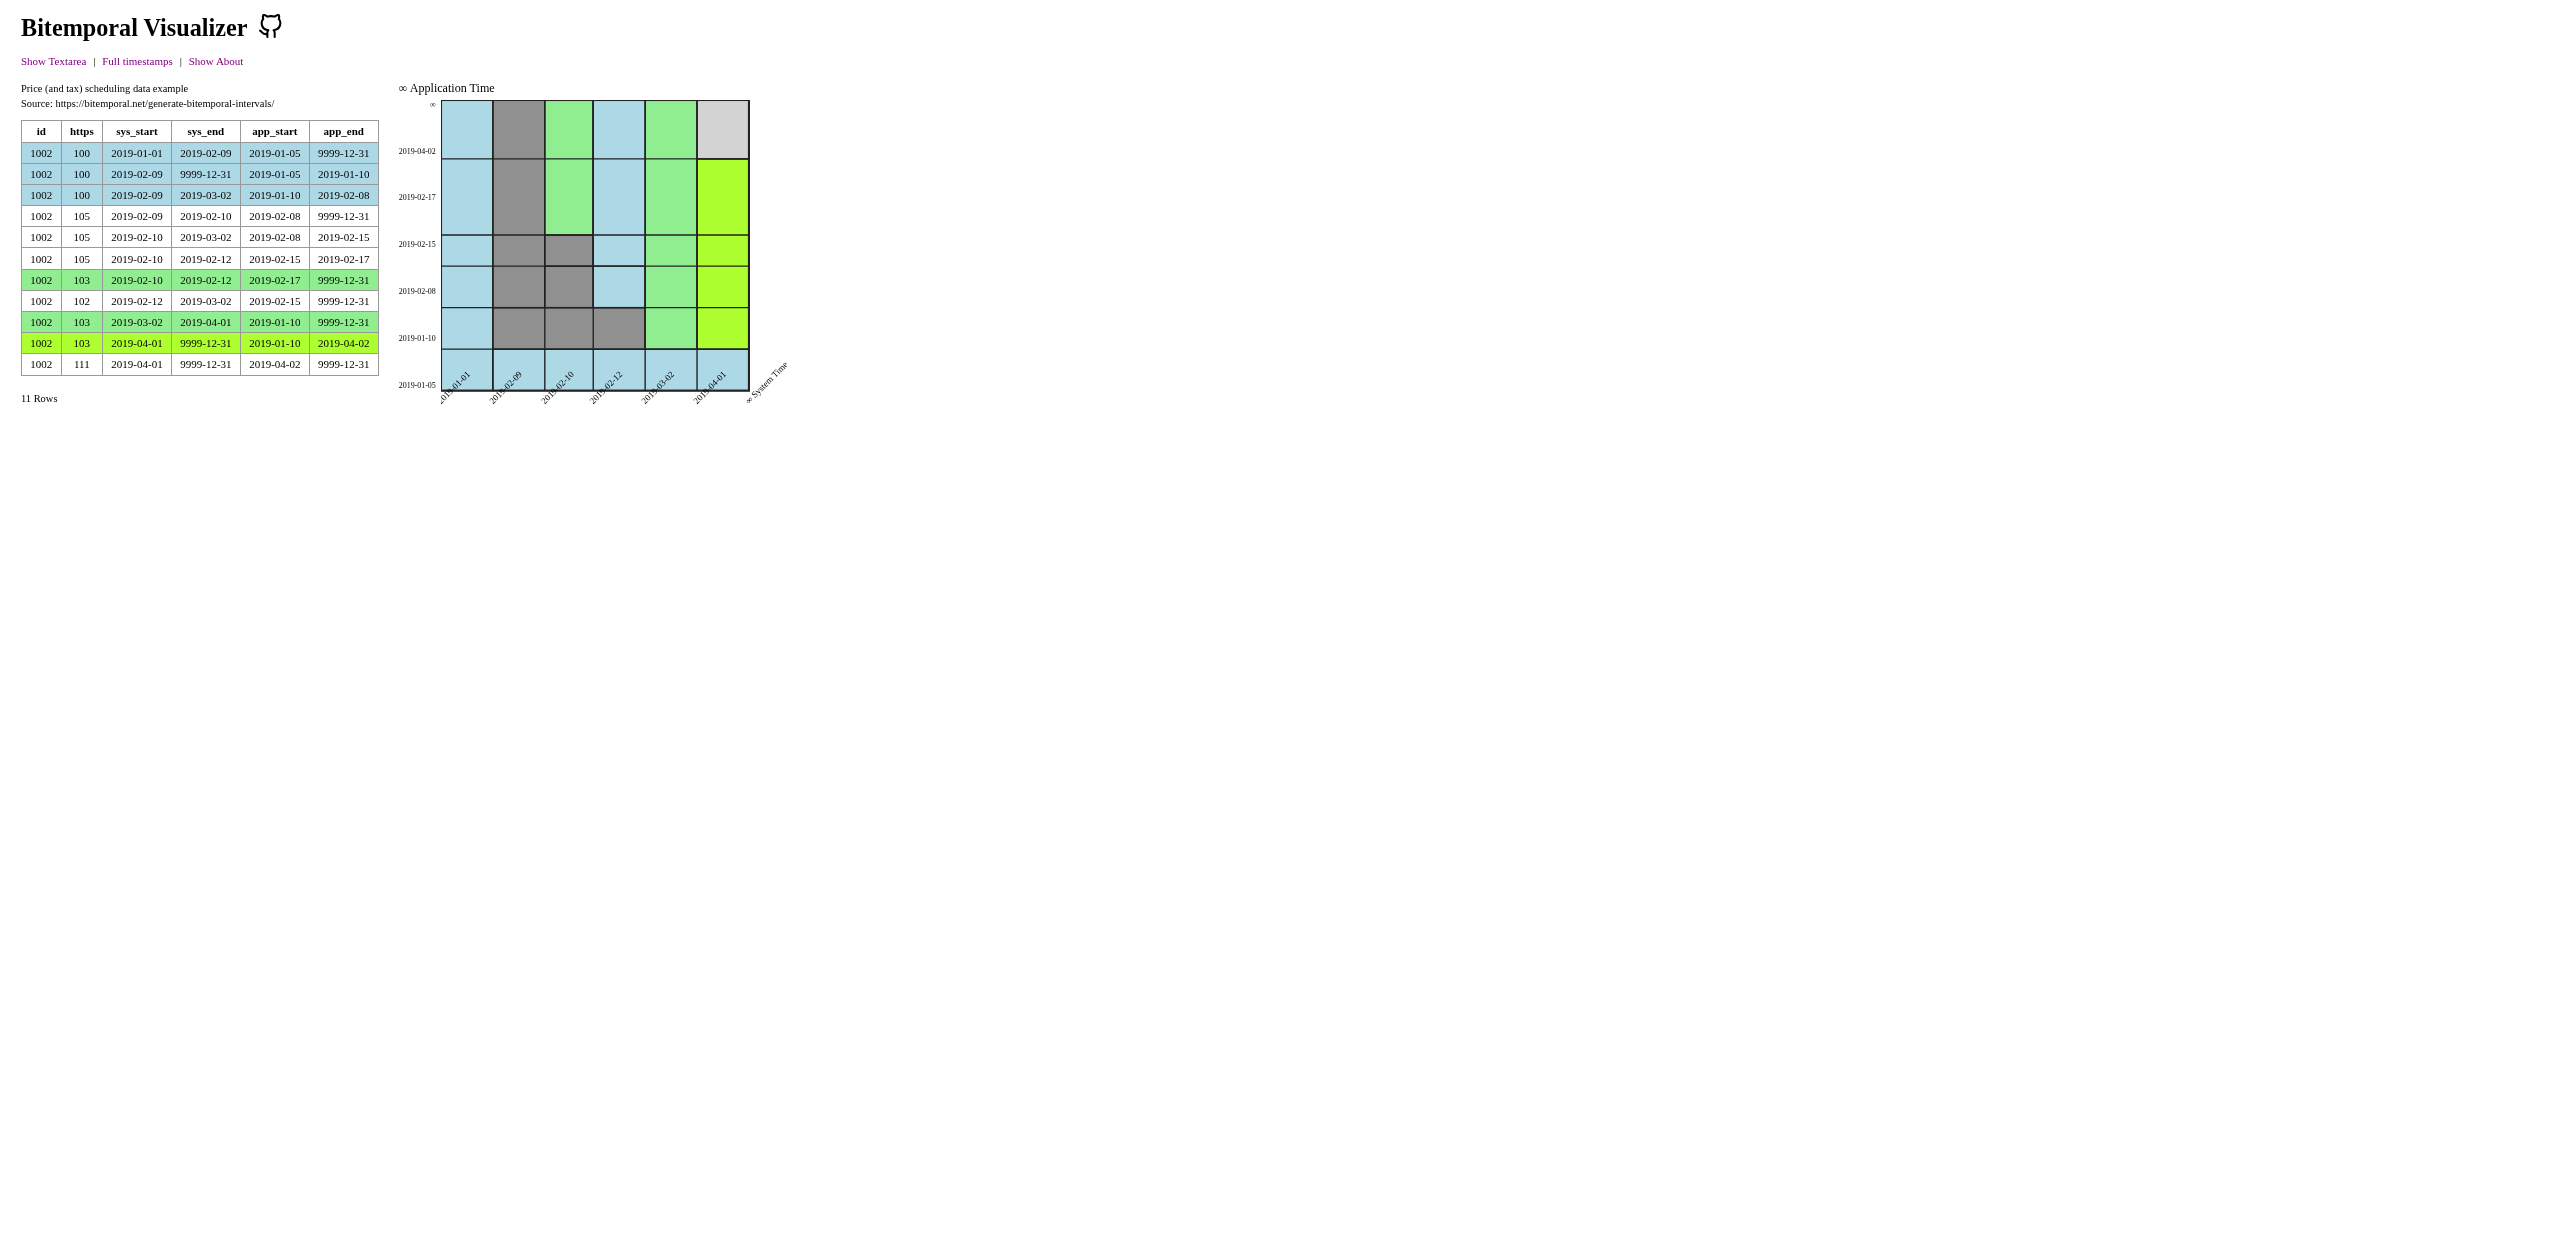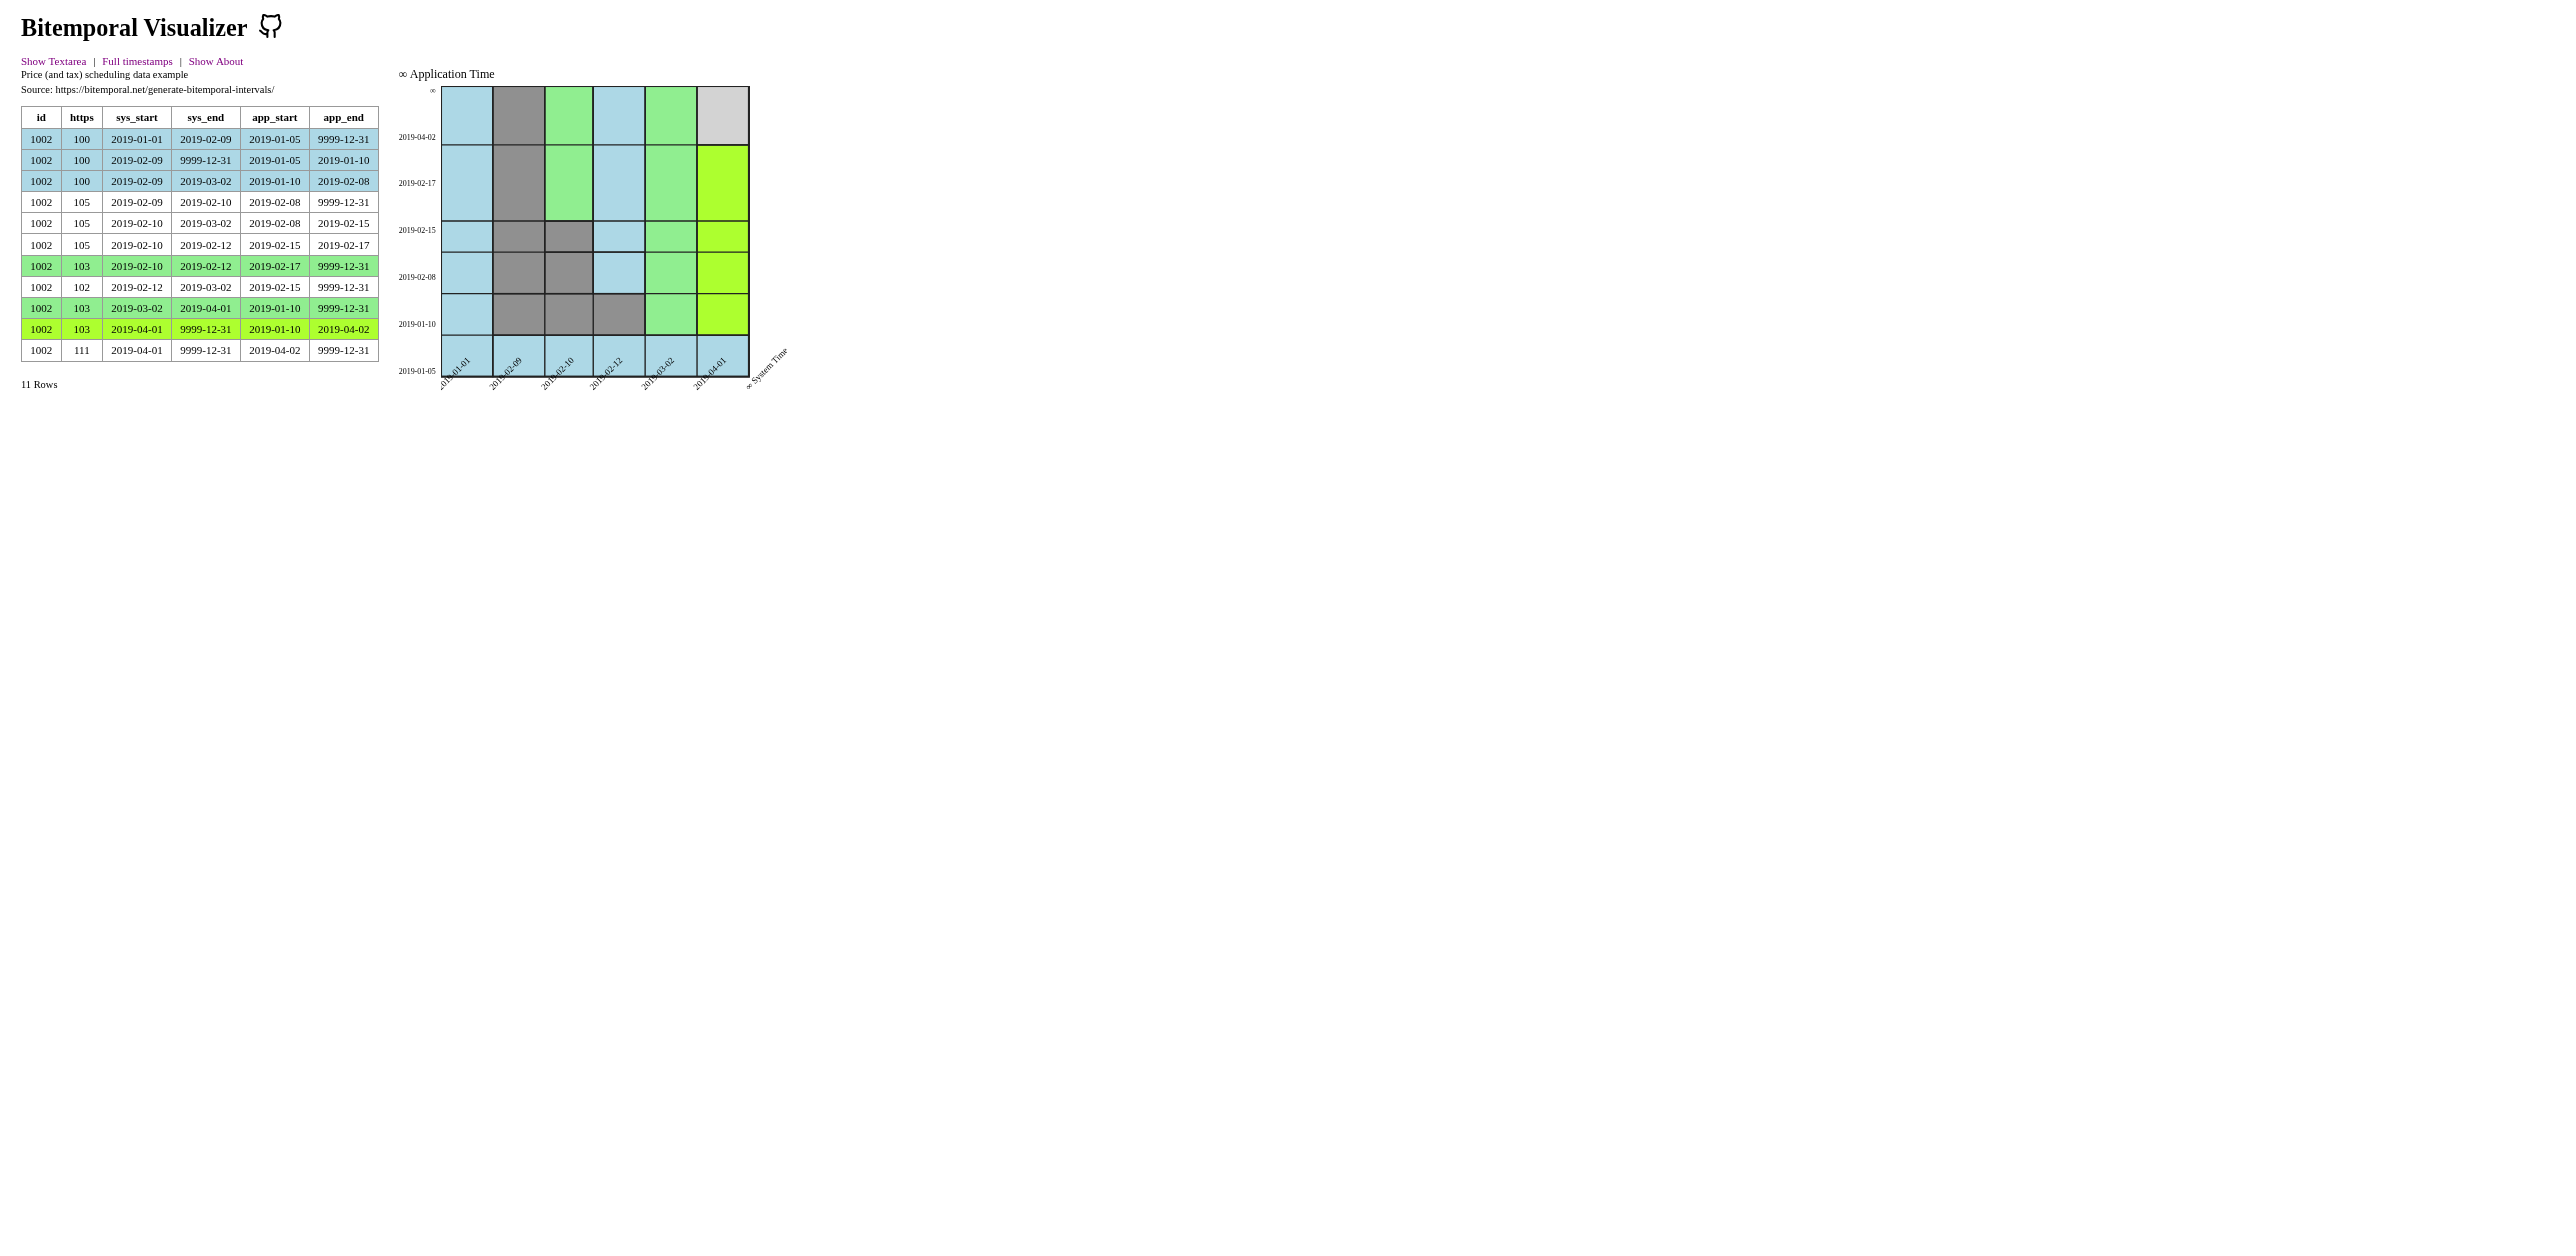--- a/index.html
+++ b/index.html
@@ -12,20 +12,21 @@
     h1 {
       font-size: 2.2em;
       font-weight: bold;
       display: flex;
       align-items: flex-start;
       gap: 11px;
       margin-bottom: 9.7px;
     }
     .nav-links {
       font-size: 1em;
+      margin-bottom: 14px;
     }
     .nav-links a {
       color: purple;
       text-decoration: none;
       cursor: pointer;
     }
     .nav-sep { margin: 0 4.1px; }
     .main-container {
       display: flex;
       gap: 20px;

